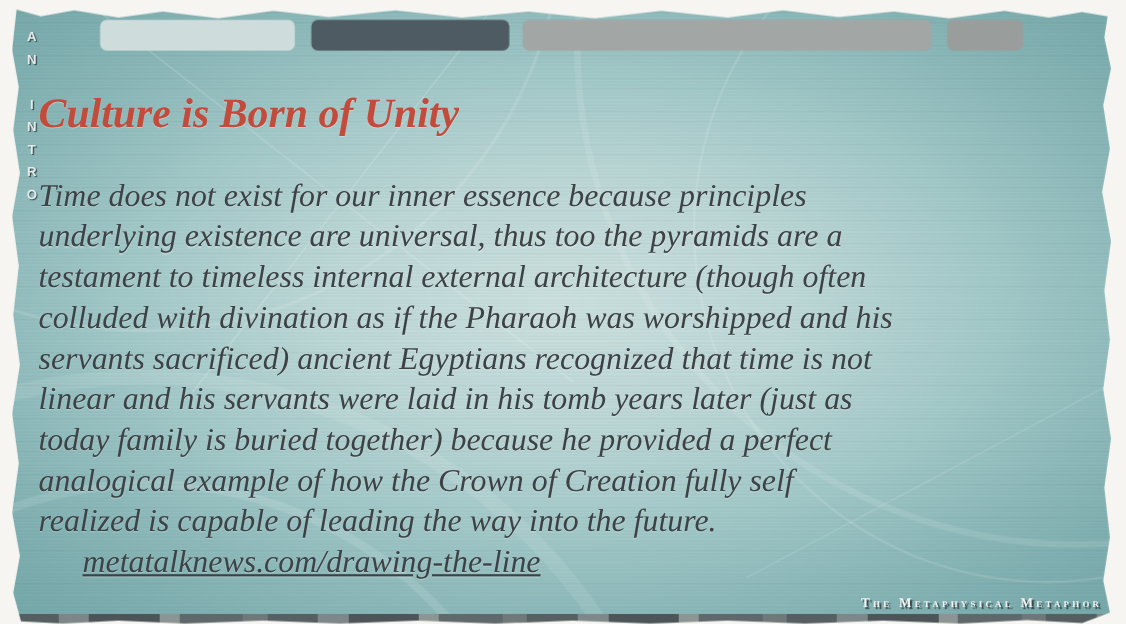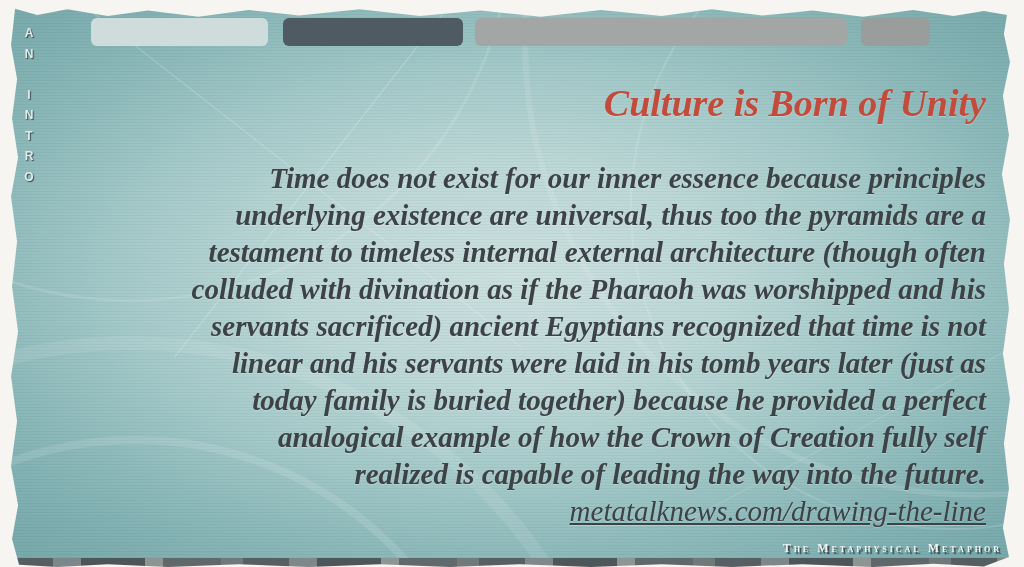--- a/index.html
+++ b/index.html
@@ -53,36 +53,37 @@
     text-shadow:1px 1px 1px rgba(40,55,58,.85);
   }
 
   .bars{position:absolute;left:0;top:0;right:0;height:46px;}
   .bar{position:absolute;top:12px;height:28px;border-radius:6px;}
   .bar.b1{left:84px;width:177px;}
   .bar.b2{left:276px;width:180px;}
   .bar.b3{left:468px;width:372px;}
   .bar.b4{left:854px;width:69px;}
 
-  .content{position:absolute;left:28px;right:28px;top:74px;text-align:right;}
+  .content{position:absolute;left:28px;right:28px;top:74px;text-align:left;}
   .title{
     font-size:38px;font-style:italic;font-weight:bold;
     margin:0 0 34px 0;line-height:46px;
     text-shadow:0 1px 1px rgba(255,255,255,.3);
   }
   .bodytext{
-    font-size:29px;font-style:italic;font-weight:bold;
+    font-size:29px;font-style:italic;font-weight:normal;
     line-height:37px;margin:0;
     white-space:pre-line;
     text-shadow:0 1px 1px rgba(255,255,255,.28);
   }
   .weblink{
     display:inline-block;font-size:29px;font-style:italic;line-height:37px;
     text-decoration:underline;cursor:pointer;
     text-shadow:0 1px 1px rgba(255,255,255,.28);
+    margin-left:40px;
   }
 
   .footer{
     position:absolute;right:12px;bottom:11px;
     font-variant:small-caps;font-weight:bold;
     font-size:12px;letter-spacing:3px;color:#eef3f3;
     text-shadow:2px 2px 1px rgba(45,52,55,.9);
   }
   .grunge{
     position:absolute;left:0;right:0;bottom:0;height:9px;

